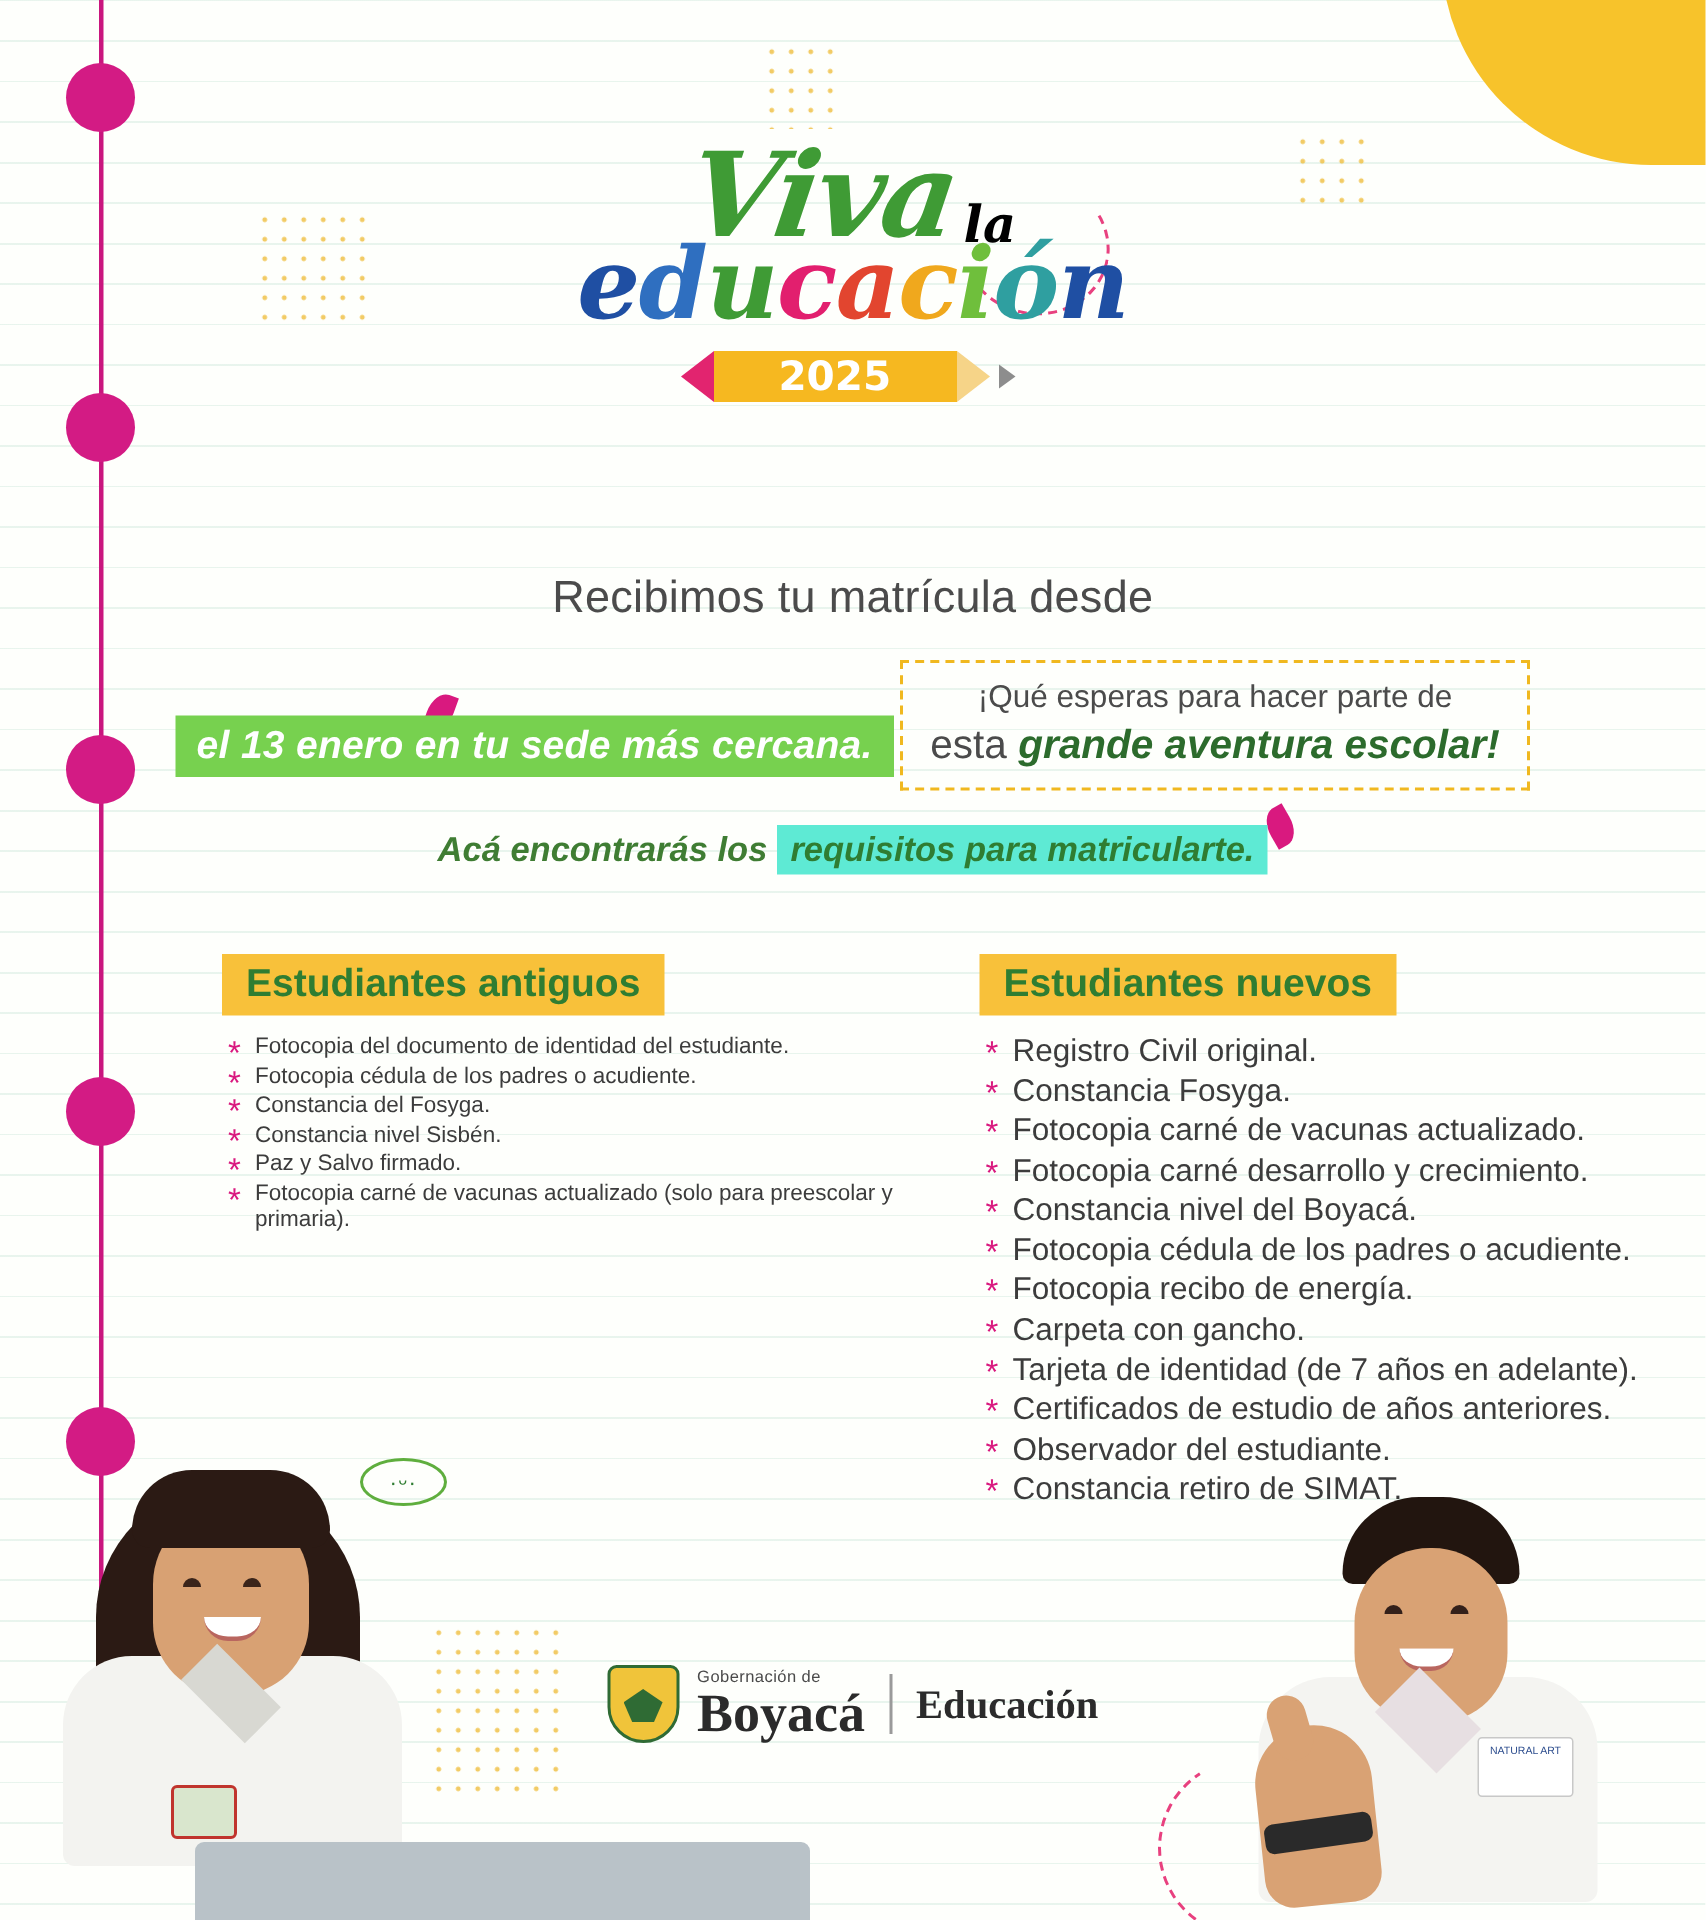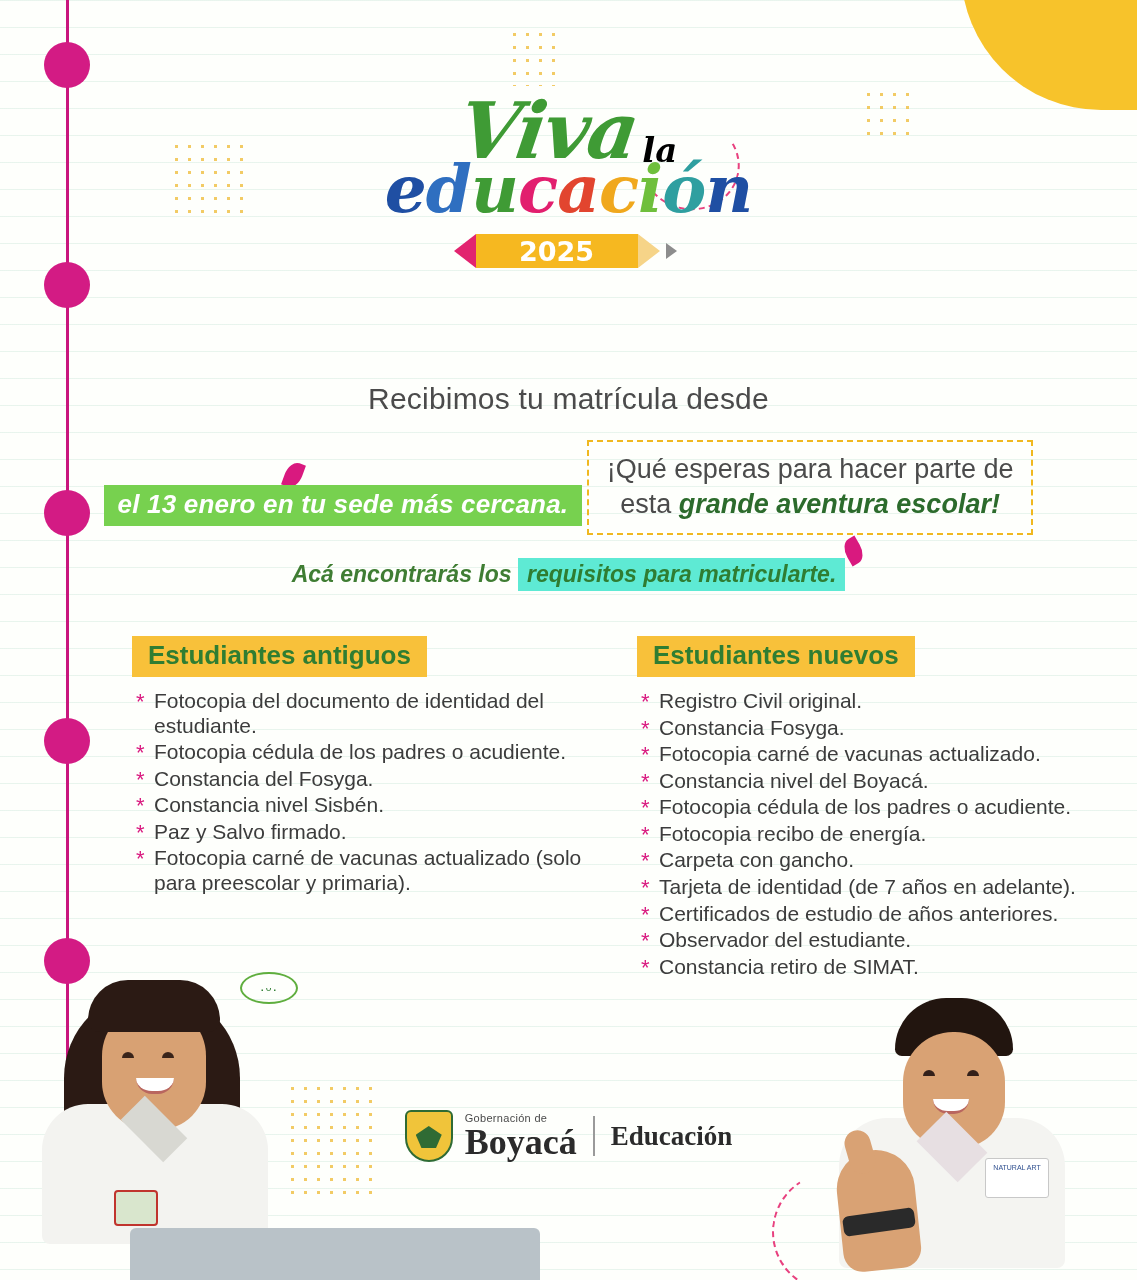--- a/index.html
+++ b/index.html
@@ -222,21 +222,21 @@
     letter-spacing: .2px;
   }
   .box-dashed {
     display: inline-block;
     margin-top: 24px;
     border: 2px dashed #f0b81f;
     padding: 10px 18px 12px;
     line-height: 1.28;
   }
   .box-dashed .t1 {
-    font-size: 27px;
+    font-size: 21px;
     color: #4b4b4b;
   }
   .box-dashed .t2 {
     font-size: 27px;
     color: #4b4b4b;
   }
   .box-dashed .t2 b {
     color: #2c6b2c;
     font-style: italic;
     font-weight: 700;
@@ -251,21 +251,21 @@
   .line4 .hl {
     background: #5eead4;
     padding: 3px 9px 4px;
     color: #2f7d32;
   }
 
   
   .columns {
     position: absolute;
     top: 636px;
-    left: 132px;
+    left: 148px;
     width: 960px;
     display: flex;
     gap: 50px;
   }
   .col { width: 460px; }
   .col-title {
     display: inline-block;
     background: #f8c13a;
     color: #2f7d32;
     font-weight: 700;
@@ -276,21 +276,21 @@
   .col ul {
     list-style: none;
     margin: 0;
     padding: 0;
   }
   .col li {
     position: relative;
     padding-left: 22px;
     margin-bottom: 2px;
     color: #3c3c3c;
-    font-size: 21px;
+    font-size: 15px;
     line-height: 1.17;
   }
   .col li::before {
     content: "*";
     position: absolute;
     left: 4px;
     top: 2px;
     color: #d9197f;
     font-size: 22px;
     line-height: 1;
@@ -557,20 +557,21 @@
       <li>Fotocopia carné de vacunas actualizado (solo para preescolar y primaria).</li>
     </ul>
   </div>
 
   <div class="col right">
     <div class="col-title">Estudiantes nuevos</div>
     <ul>
       <li>Registro Civil original.</li>
       <li>Constancia Fosyga.</li>
       <li>Fotocopia carné de vacunas actualizado.</li>
+      <li>Fotocopia carné desarrollo y crecimiento.</li>
       <li>Constancia nivel del Boyacá.</li>
       <li>Fotocopia cédula de los padres o acudiente.</li>
       <li>Fotocopia recibo de energía.</li>
       <li>Carpeta con gancho.</li>
       <li>Tarjeta de identidad (de 7 años en adelante).</li>
       <li>Certificados de estudio de años anteriores.</li>
       <li>Observador del estudiante.</li>
       <li>Constancia retiro de SIMAT.</li>
     </ul>
   </div>

